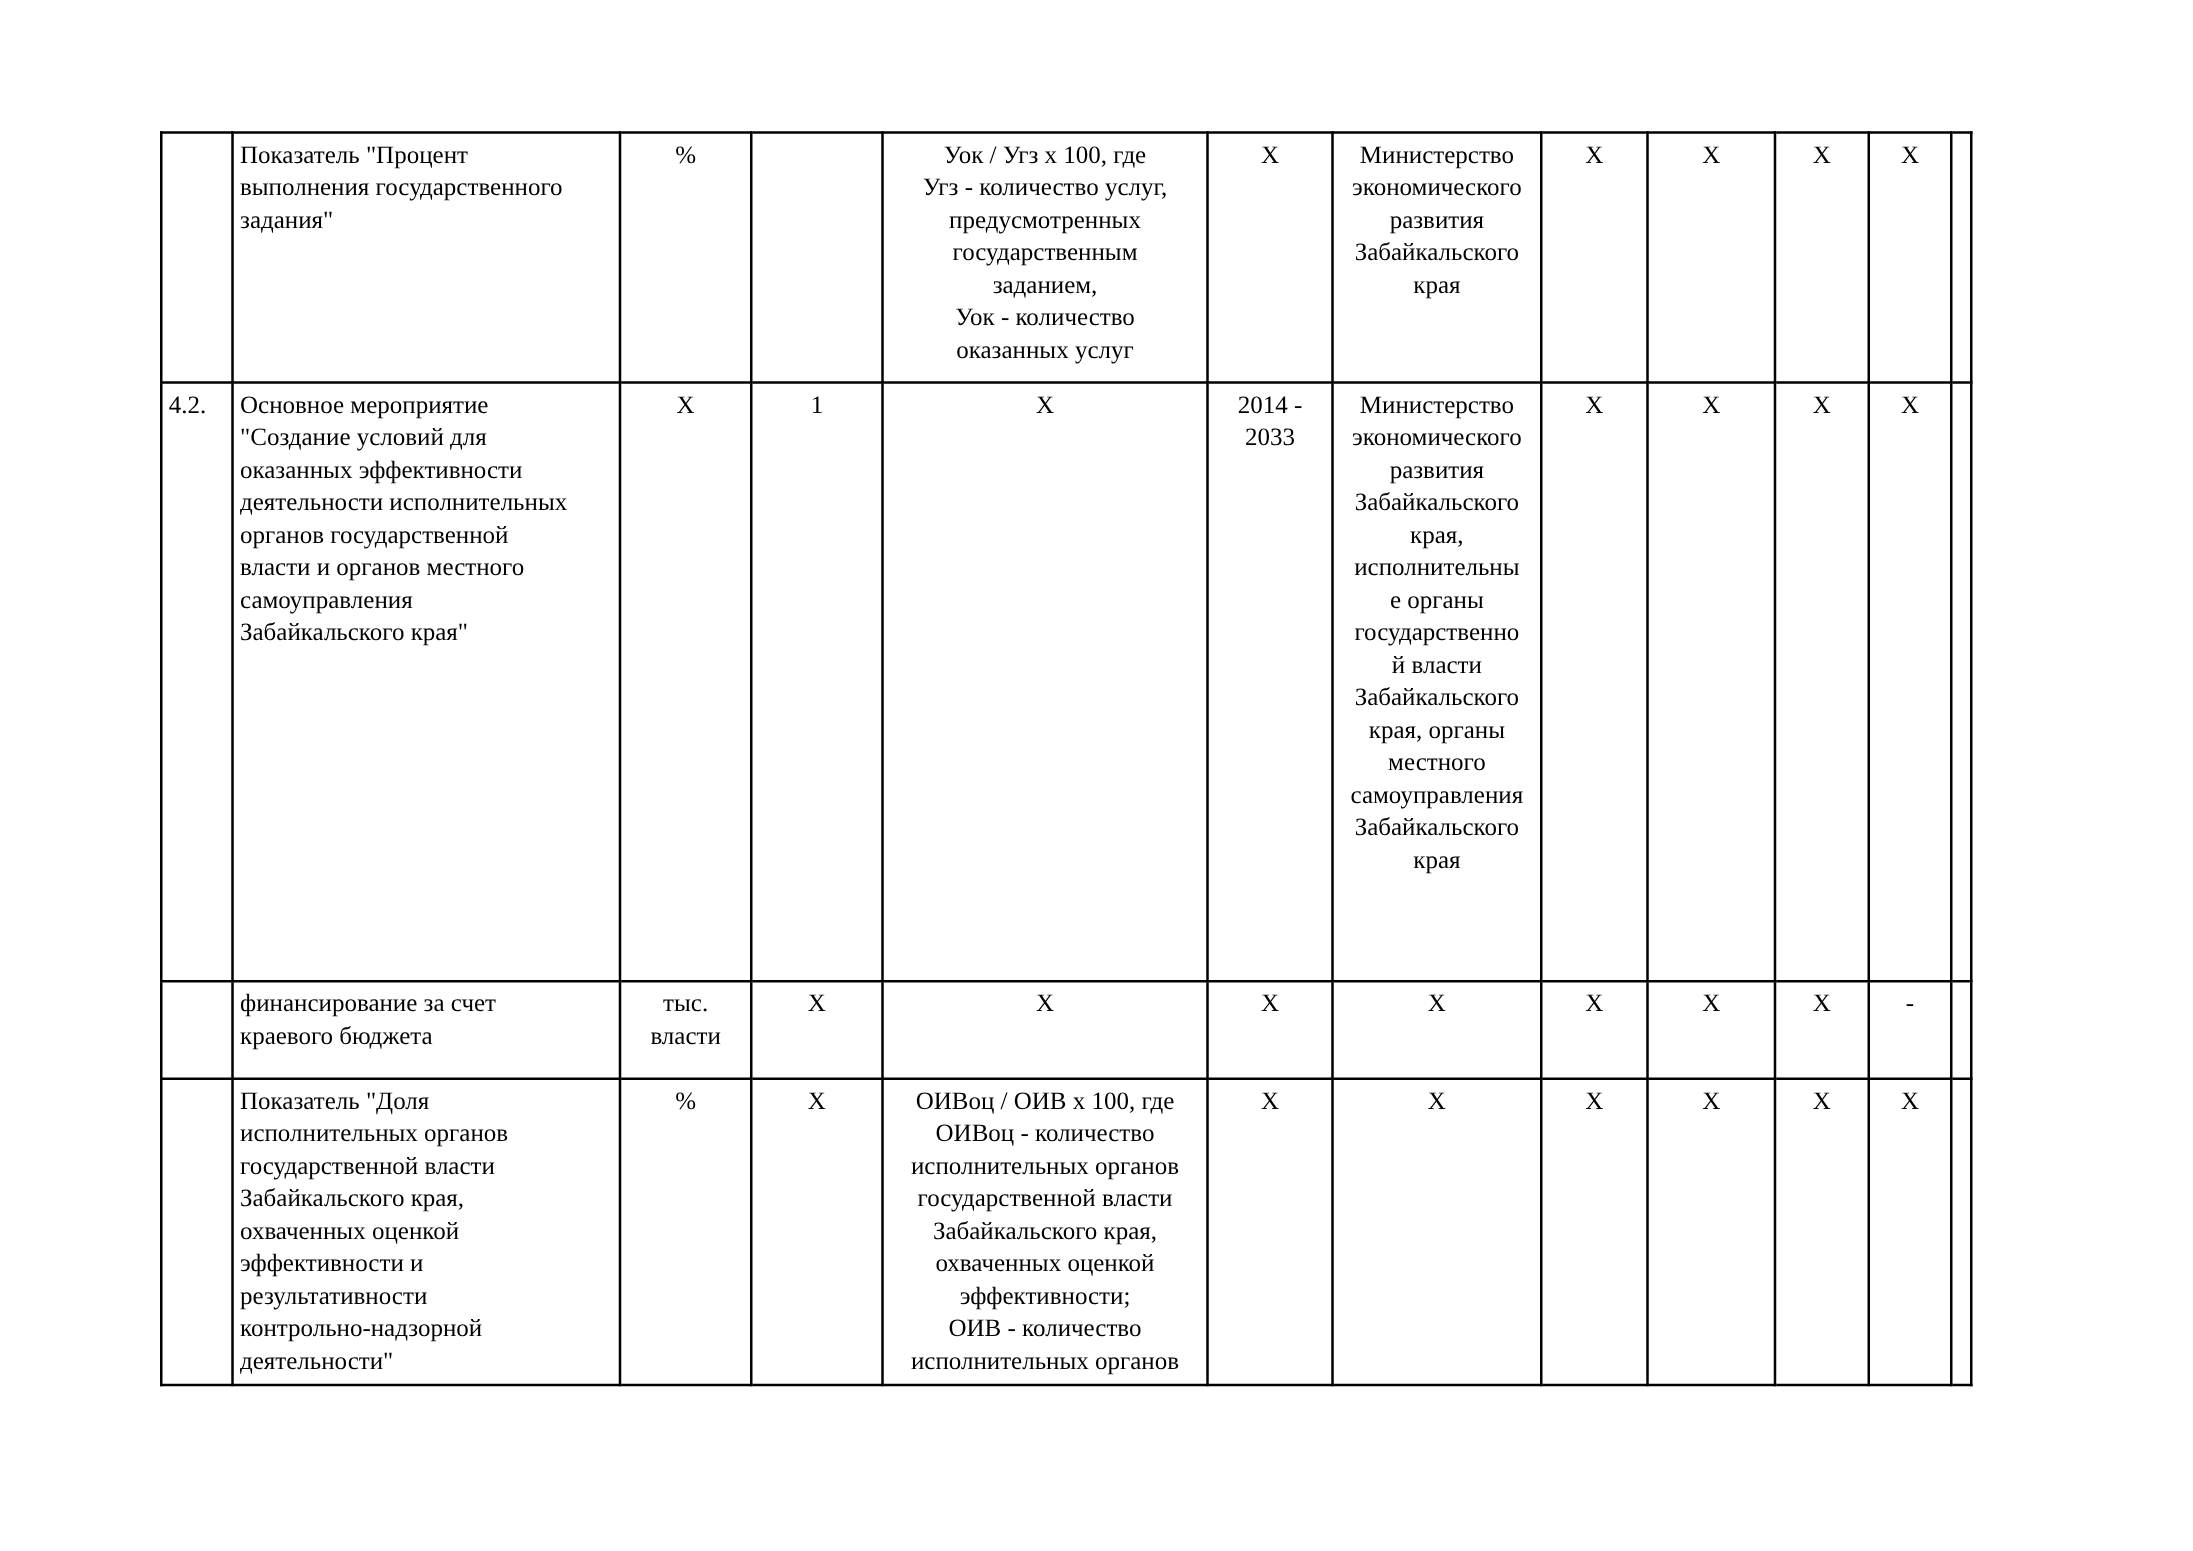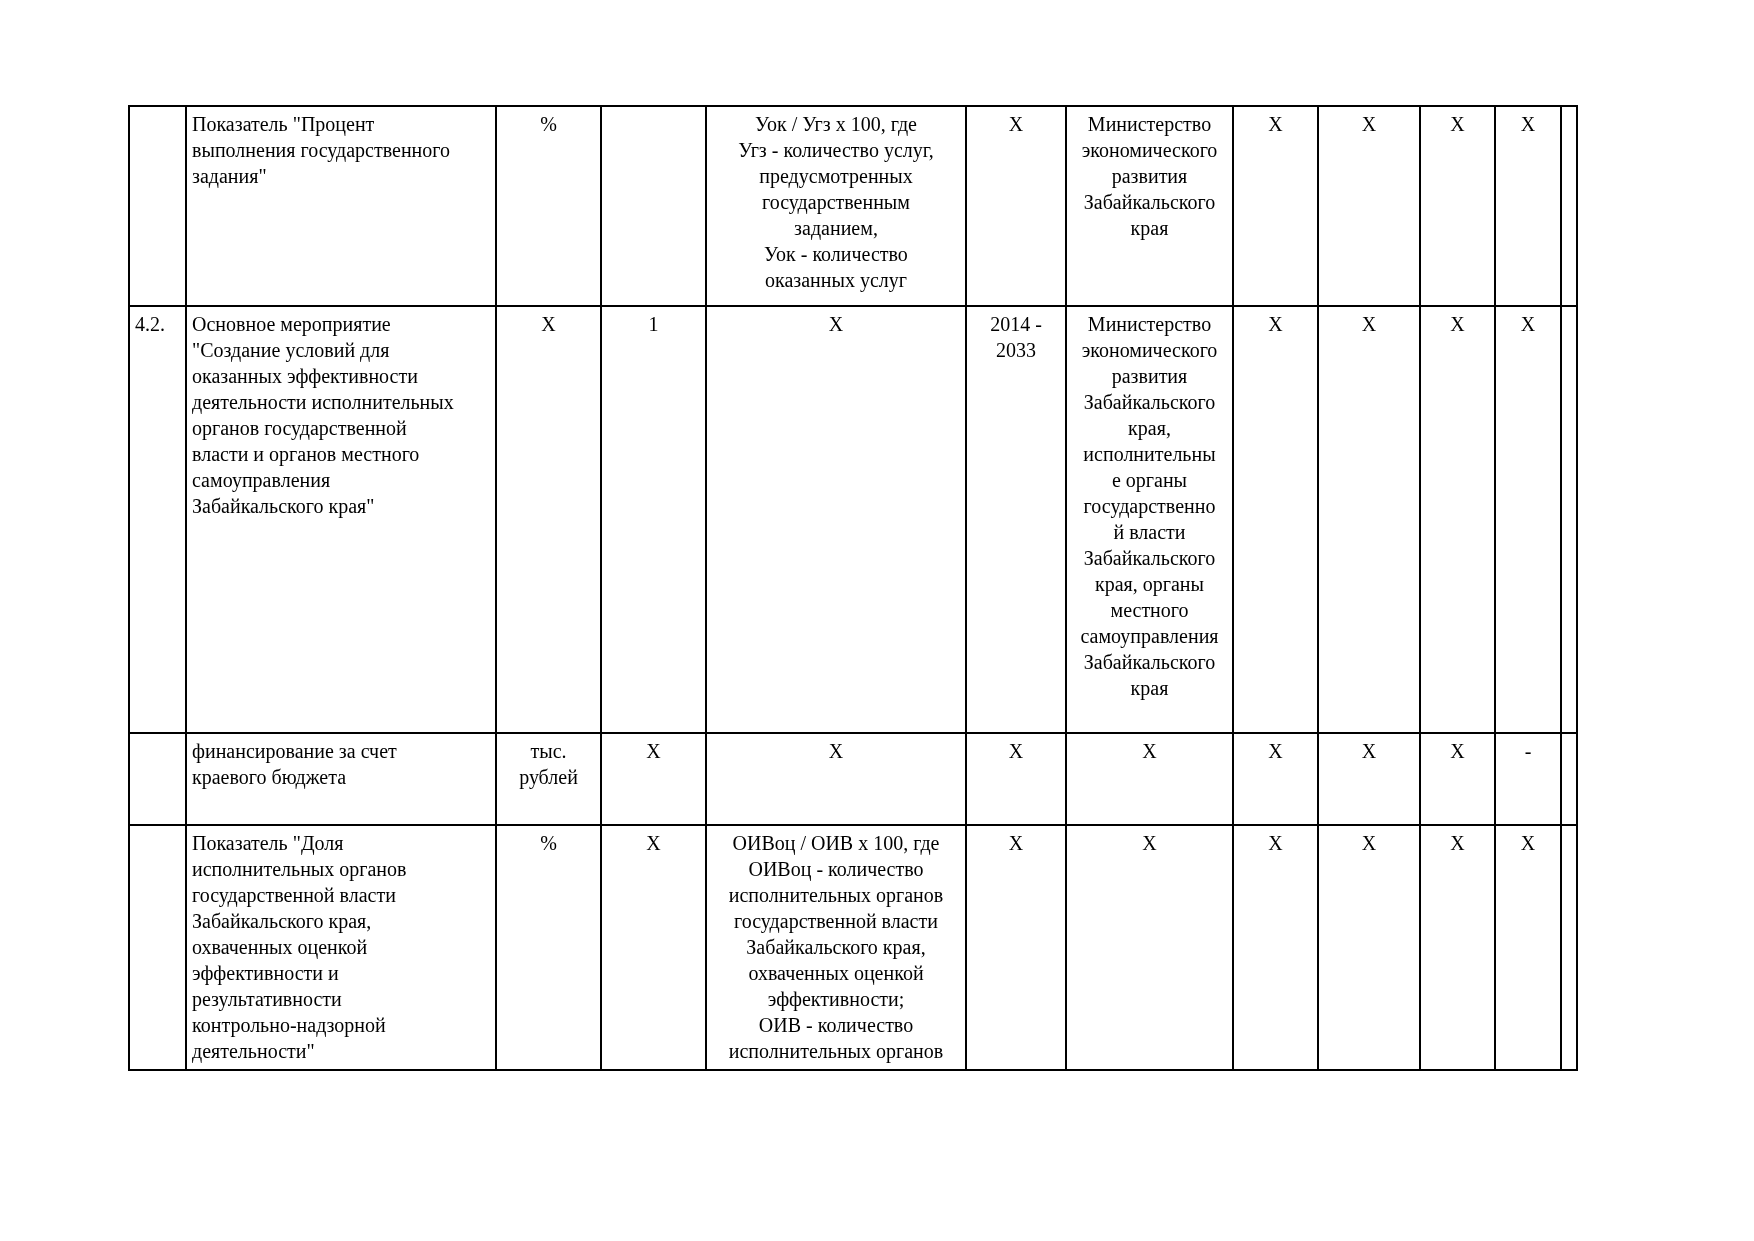--- a/index.html
+++ b/index.html
@@ -39,22 +39,22 @@
   }
   td.c-name {
     text-align: left;
     padding-left: 7px;
     padding-right: 9px;
   }
   td.c-center {
     text-align: center;
   }
   tr.r0 { height: 200px; }
-  tr.r1 { height: 427px; }
-  tr.r2 { height: 92px; }
+  tr.r1 { height: 479px; }
+  tr.r2 { height: 78px; }
   tr.r3 { height: 245px; }
 </style>
 </head>
 <body>
 
 <div class="page">
   <table class="doc-table">
     <colgroup>
       <col style="width:57px">
       <col style="width:310px">
@@ -130,21 +130,21 @@
         <td class="c-center">Х</td>
         <td class="c-center">Х</td>
         <td class="c-center">Х</td>
         <td class="c-center"></td>
       </tr>
       <tr class="r2">
         <td class="c-num"></td>
         <td class="c-name">финансирование за счет
 краевого бюджета</td>
         <td class="c-center">тыс.
-рублей</td>
+власти</td>
         <td class="c-center">Х</td>
         <td class="c-center">Х</td>
         <td class="c-center">Х</td>
         <td class="c-center">Х</td>
         <td class="c-center">Х</td>
         <td class="c-center">Х</td>
         <td class="c-center">Х</td>
         <td class="c-center">-</td>
         <td class="c-center"></td>
       </tr>

